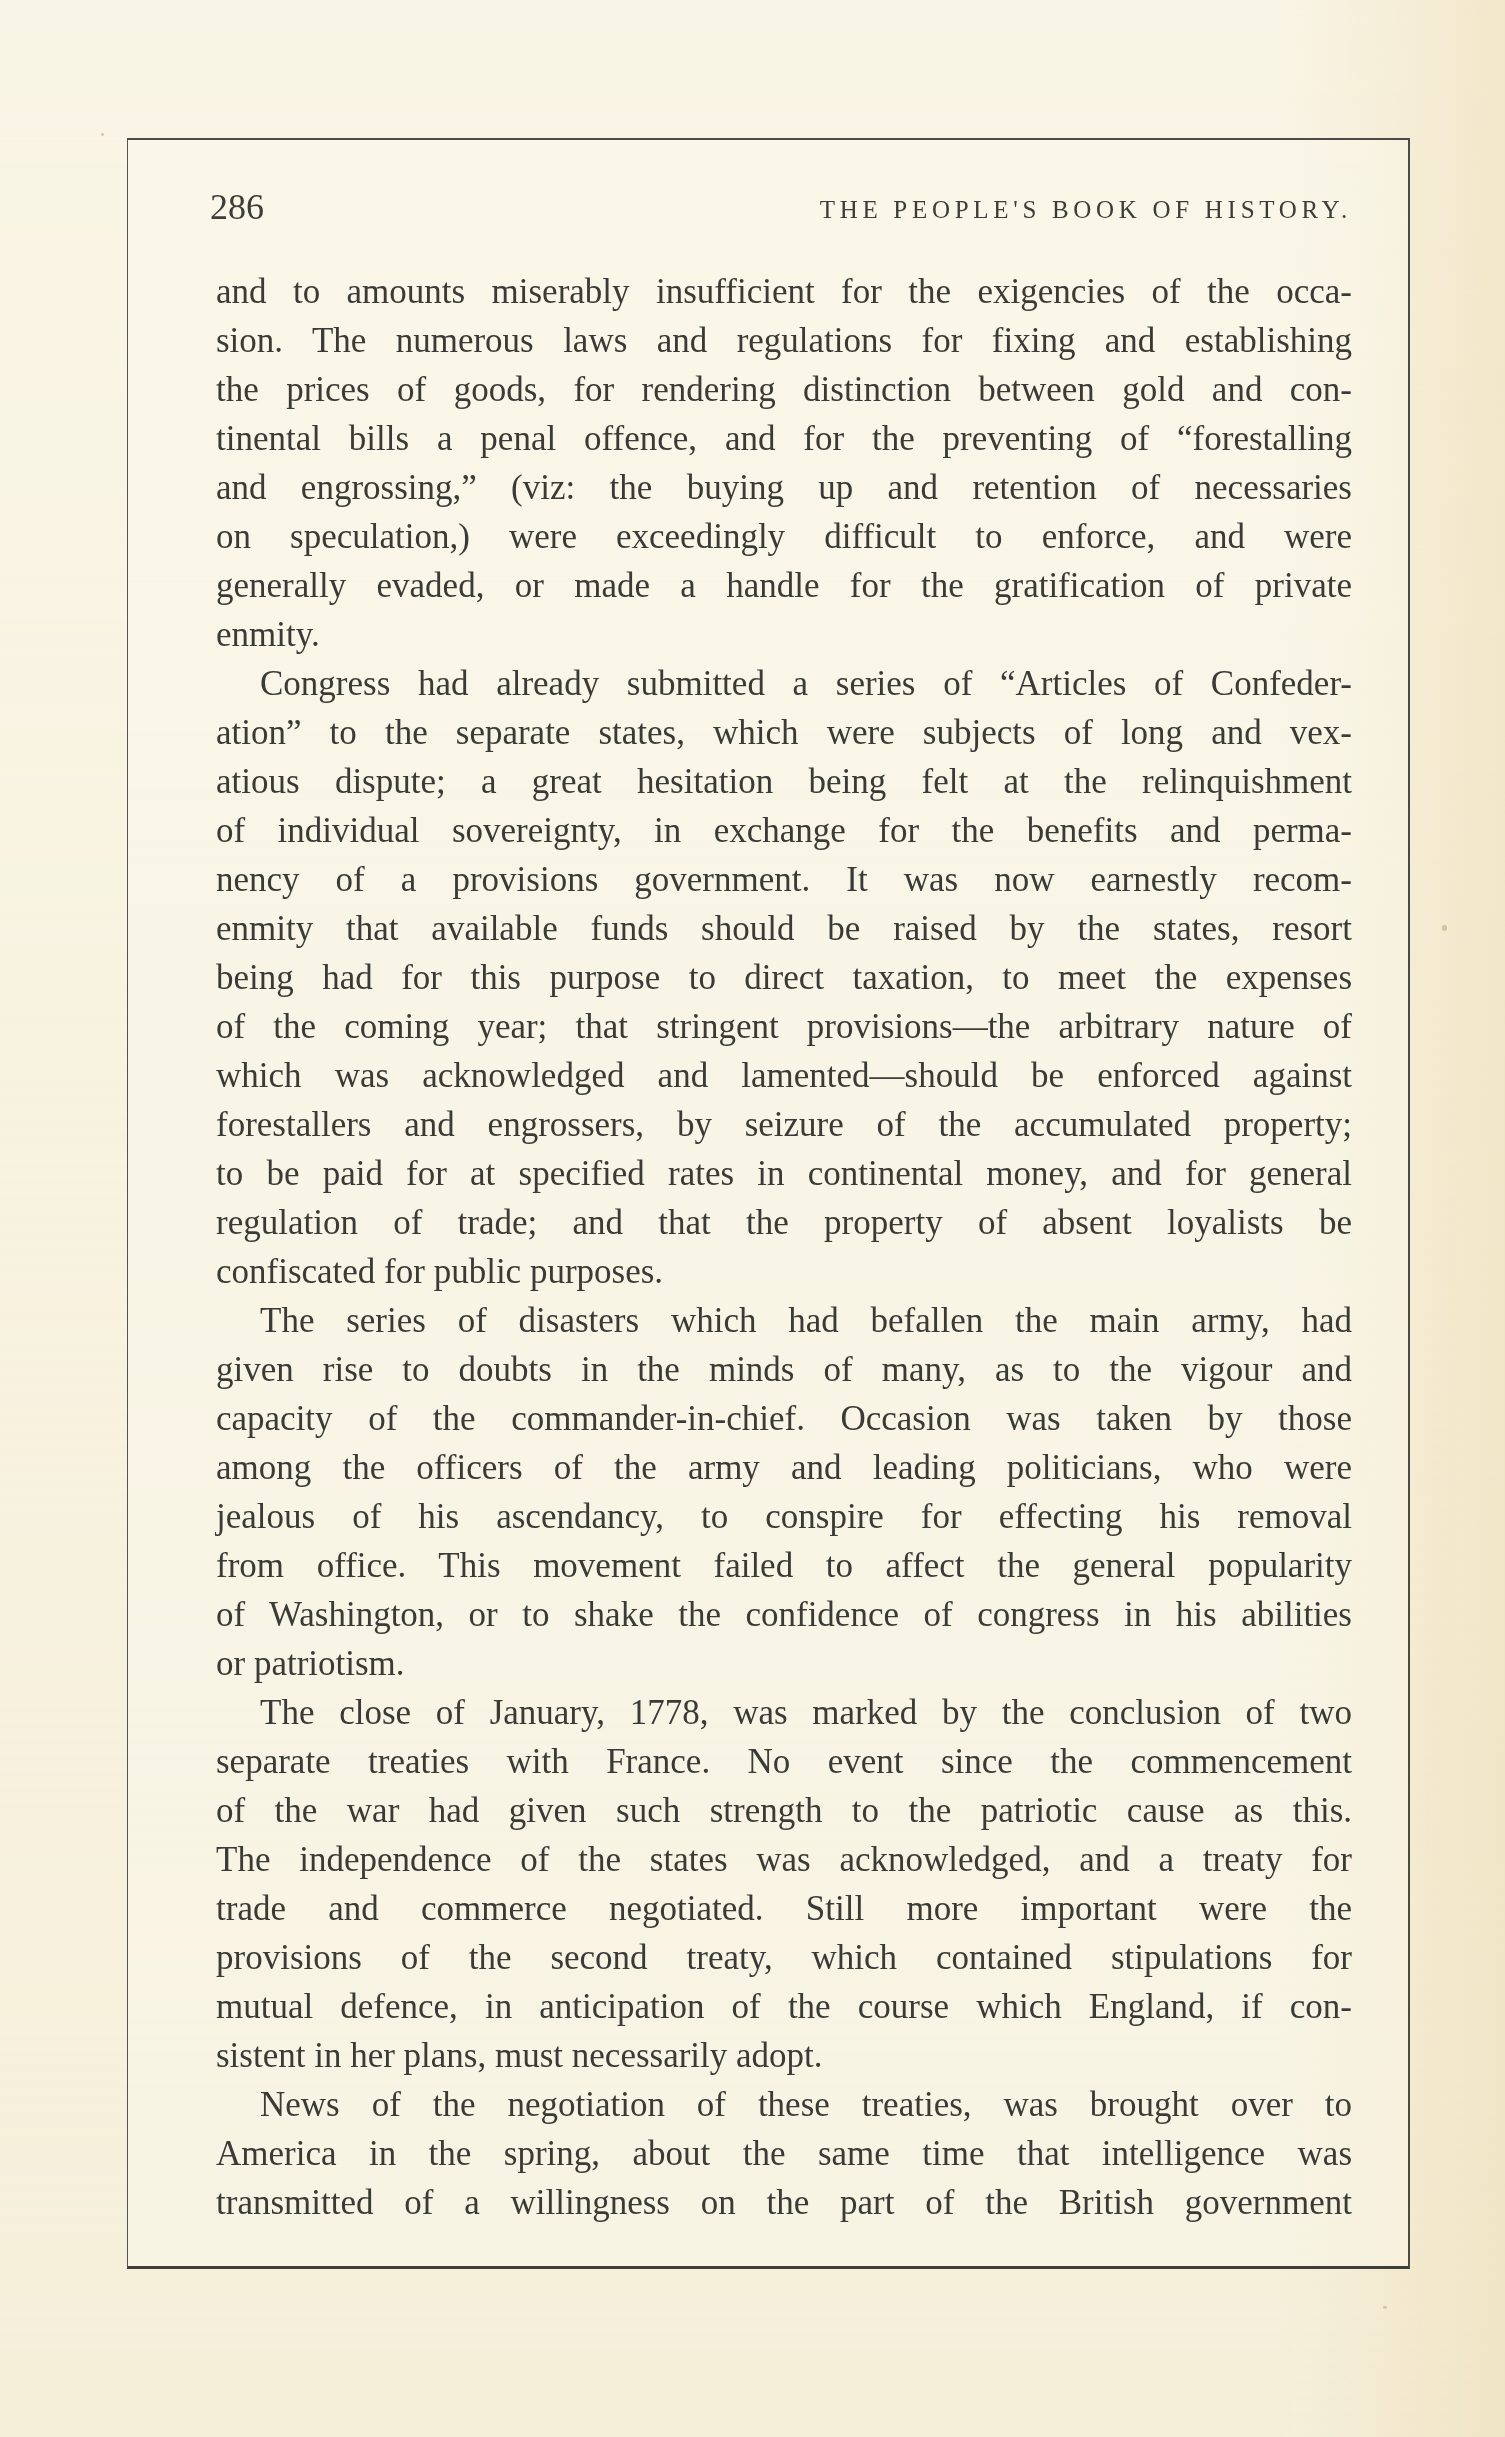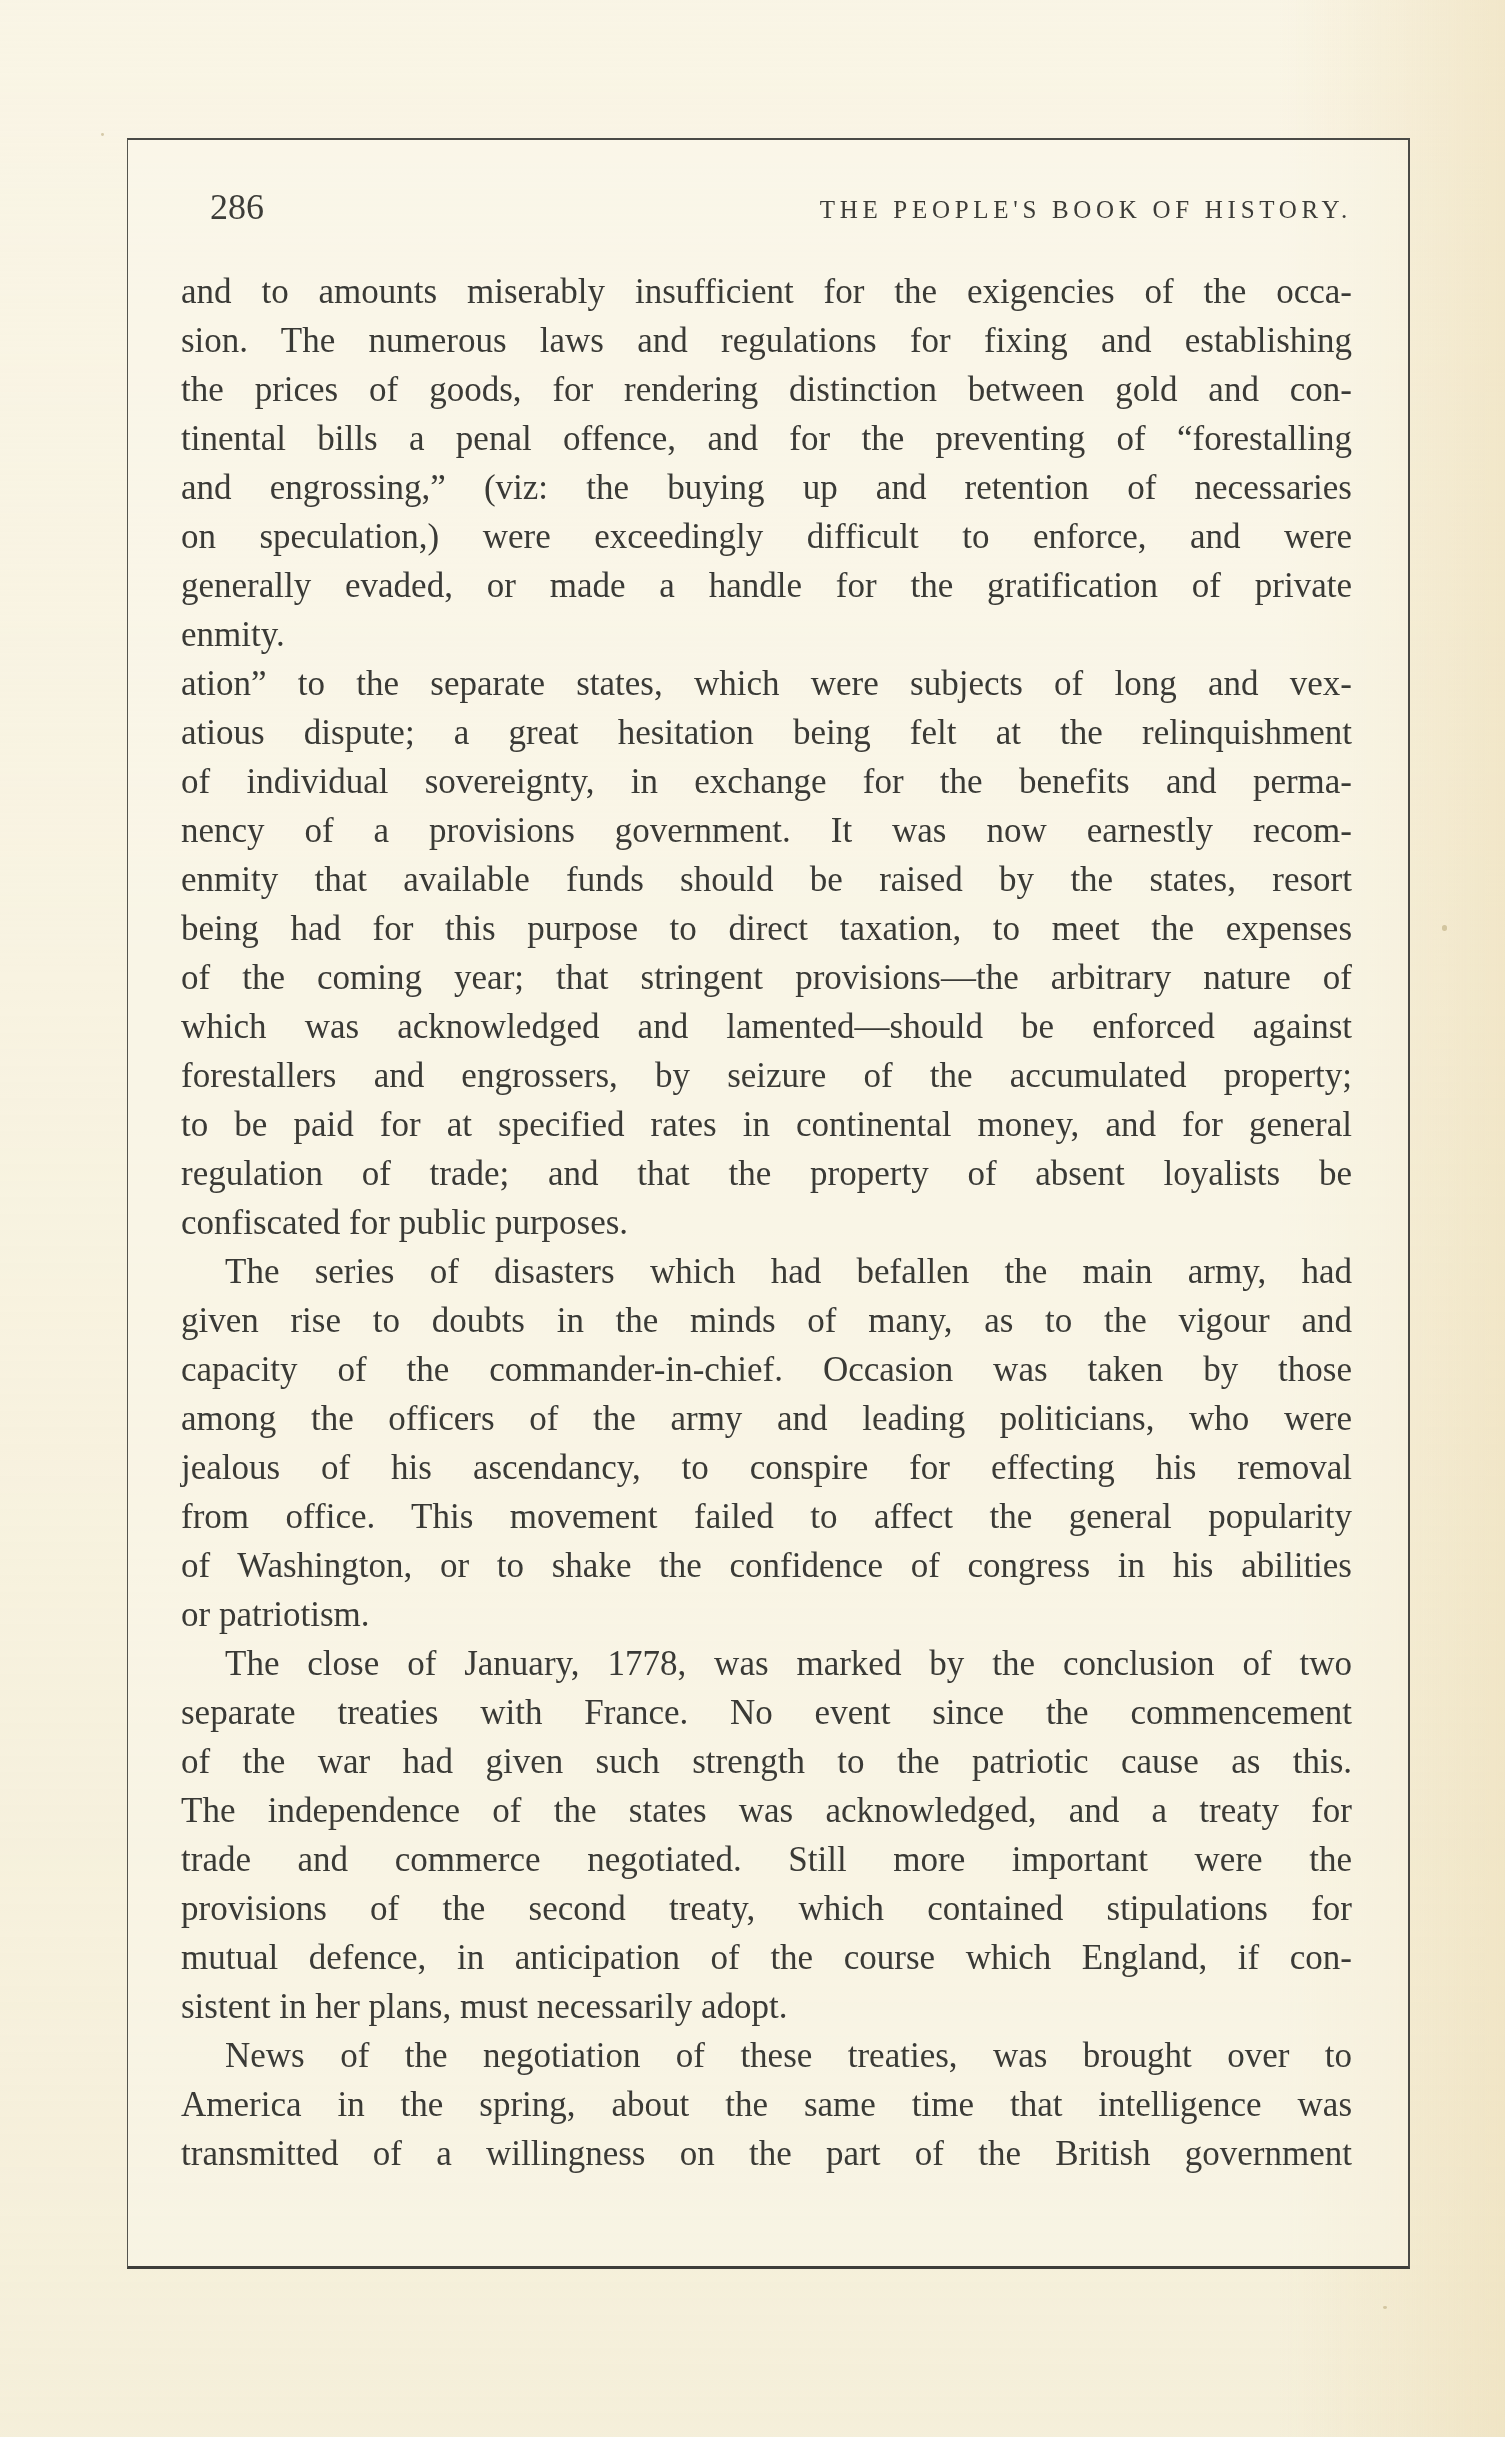--- a/index.html
+++ b/index.html
@@ -70,20 +70,21 @@
       line-height: 49px;
       color: #3a3a36;
     }
     .line {
       display: block;
       white-space: nowrap;
       text-align: justify;
       text-align-last: justify;
       height: 49px;
       overflow: visible;
+      margin-left: 35px;
     }
     .line.last {
       text-align-last: left;
     }
     .line.indent {
       padding-left: 44px;
     }
     .fleck {
       position: absolute;
       background: #b8a878;
@@ -108,20 +109,21 @@
     <span class="line">sion.  The numerous laws and regulations for fixing and establishing</span>
     <span class="line">the prices of goods, for rendering distinction between gold and con-</span>
     <span class="line">tinental bills a penal offence, and for the preventing of “forestalling</span>
     <span class="line">and engrossing,” (viz: the buying up and retention of necessaries</span>
     <span class="line">on speculation,) were exceedingly difficult to enforce, and were</span>
     <span class="line">generally evaded, or made a handle for the gratification of private</span>
     <span class="line last">enmity.</span>
   </div>
 
   <div>
+    <span class="line indent">Congress had already submitted a series of “Articles of Confeder-</span>
     <span class="line">ation” to the separate states, which were subjects of long and vex-</span>
     <span class="line">atious dispute; a great hesitation being felt at the relinquishment</span>
     <span class="line">of individual sovereignty, in exchange for the benefits and perma-</span>
     <span class="line">nency of a provisions government.  It was now earnestly recom-</span>
     <span class="line">enmity that available funds should be raised by the states, resort</span>
     <span class="line">being had for this purpose to direct taxation, to meet the expenses</span>
     <span class="line">of the coming year; that stringent provisions—the arbitrary nature of</span>
     <span class="line">which was acknowledged and lamented—should be enforced against</span>
     <span class="line">forestallers and engrossers, by seizure of the accumulated property;</span>
     <span class="line">to be paid for at specified rates in continental money, and for general</span>

